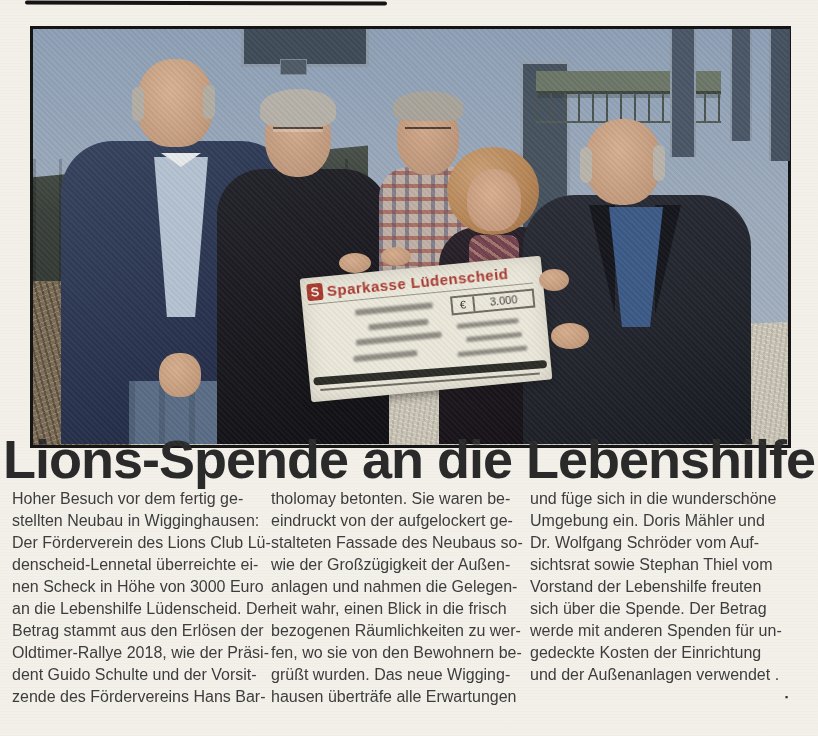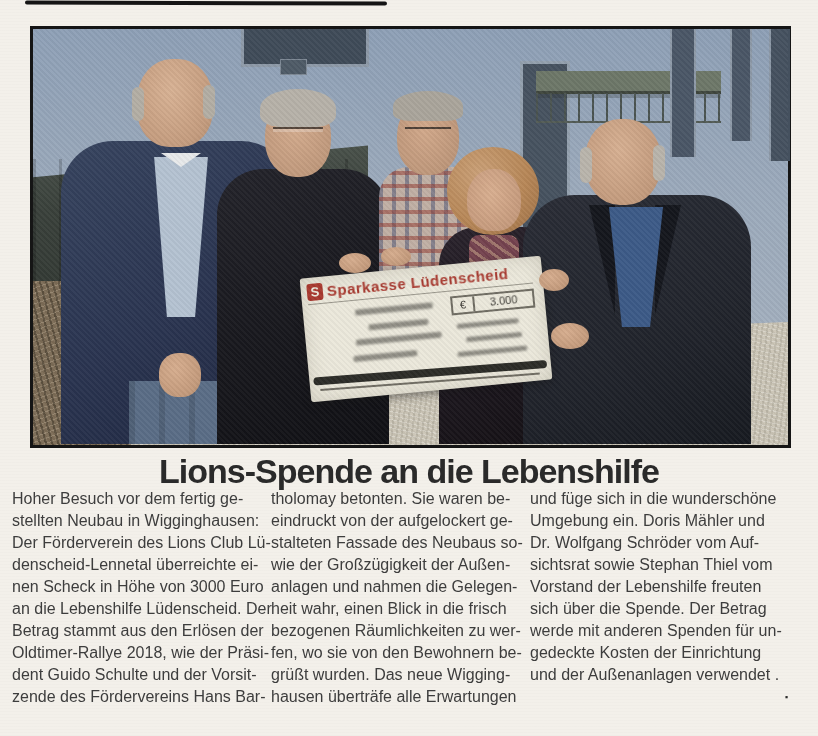--- a/index.html
+++ b/index.html
@@ -111,22 +111,22 @@
   
   .hand{background:radial-gradient(ellipse at 40% 35%,#d6ad8e 0%,#c39a7b 70%,#ab8467 100%);border-radius:50%;z-index:6;}
   .hand.h1{left:306px;top:224px;width:32px;height:20px;}
   .hand.h2{left:348px;top:218px;width:30px;height:19px;}
   .hand.h3{left:506px;top:240px;width:30px;height:22px;}
   .hand.h4{left:518px;top:294px;width:38px;height:26px;}
   .hand.h5{left:126px;top:324px;width:42px;height:44px;border-radius:45%;}
   .photo-grain{inset:0;z-index:9;pointer-events:none;
     background:repeating-linear-gradient(45deg, rgba(255,255,255,.035) 0 2px, rgba(10,10,20,.035) 2px 4px);}
   
-  .headline{position:absolute;left:0;top:452px;width:818px;height:54px;
-    font-size:34px;font-weight:bold;letter-spacing:-1px;color:#2a2a2a;text-align:center;
+  .headline{position:absolute;left:0;top:428px;width:818px;height:54px;
+    font-size:54px;font-weight:bold;letter-spacing:-1px;color:#2a2a2a;text-align:center;
     font-family:"Liberation Sans", sans-serif;filter:blur(.2px);}
   
   .columns{position:absolute;left:12px;top:488px;display:flex;gap:1px;}
   .col{width:258px;font-size:16px;line-height:22px;color:#3d3d3d;white-space:pre;
     font-family:"Liberation Sans", sans-serif;filter:blur(.15px);}
   .credit-row{display:flex;justify-content:flex-end;align-items:center;gap:8px;
     width:258px;font-size:16px;line-height:22px;color:#3d3d3d;}
   .credit-bullet{font-size:9px;color:#2a2a2a;}
 </style>
 </head>

